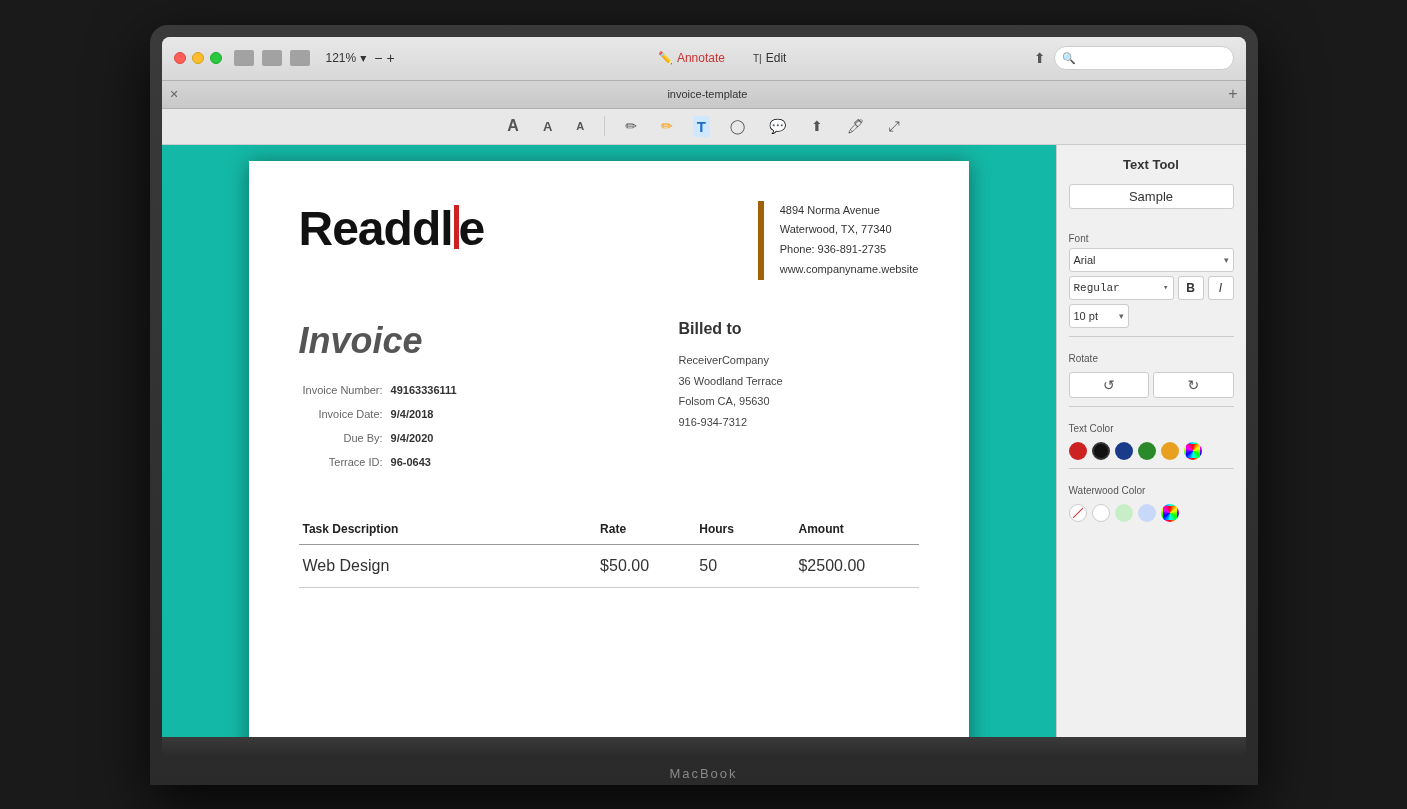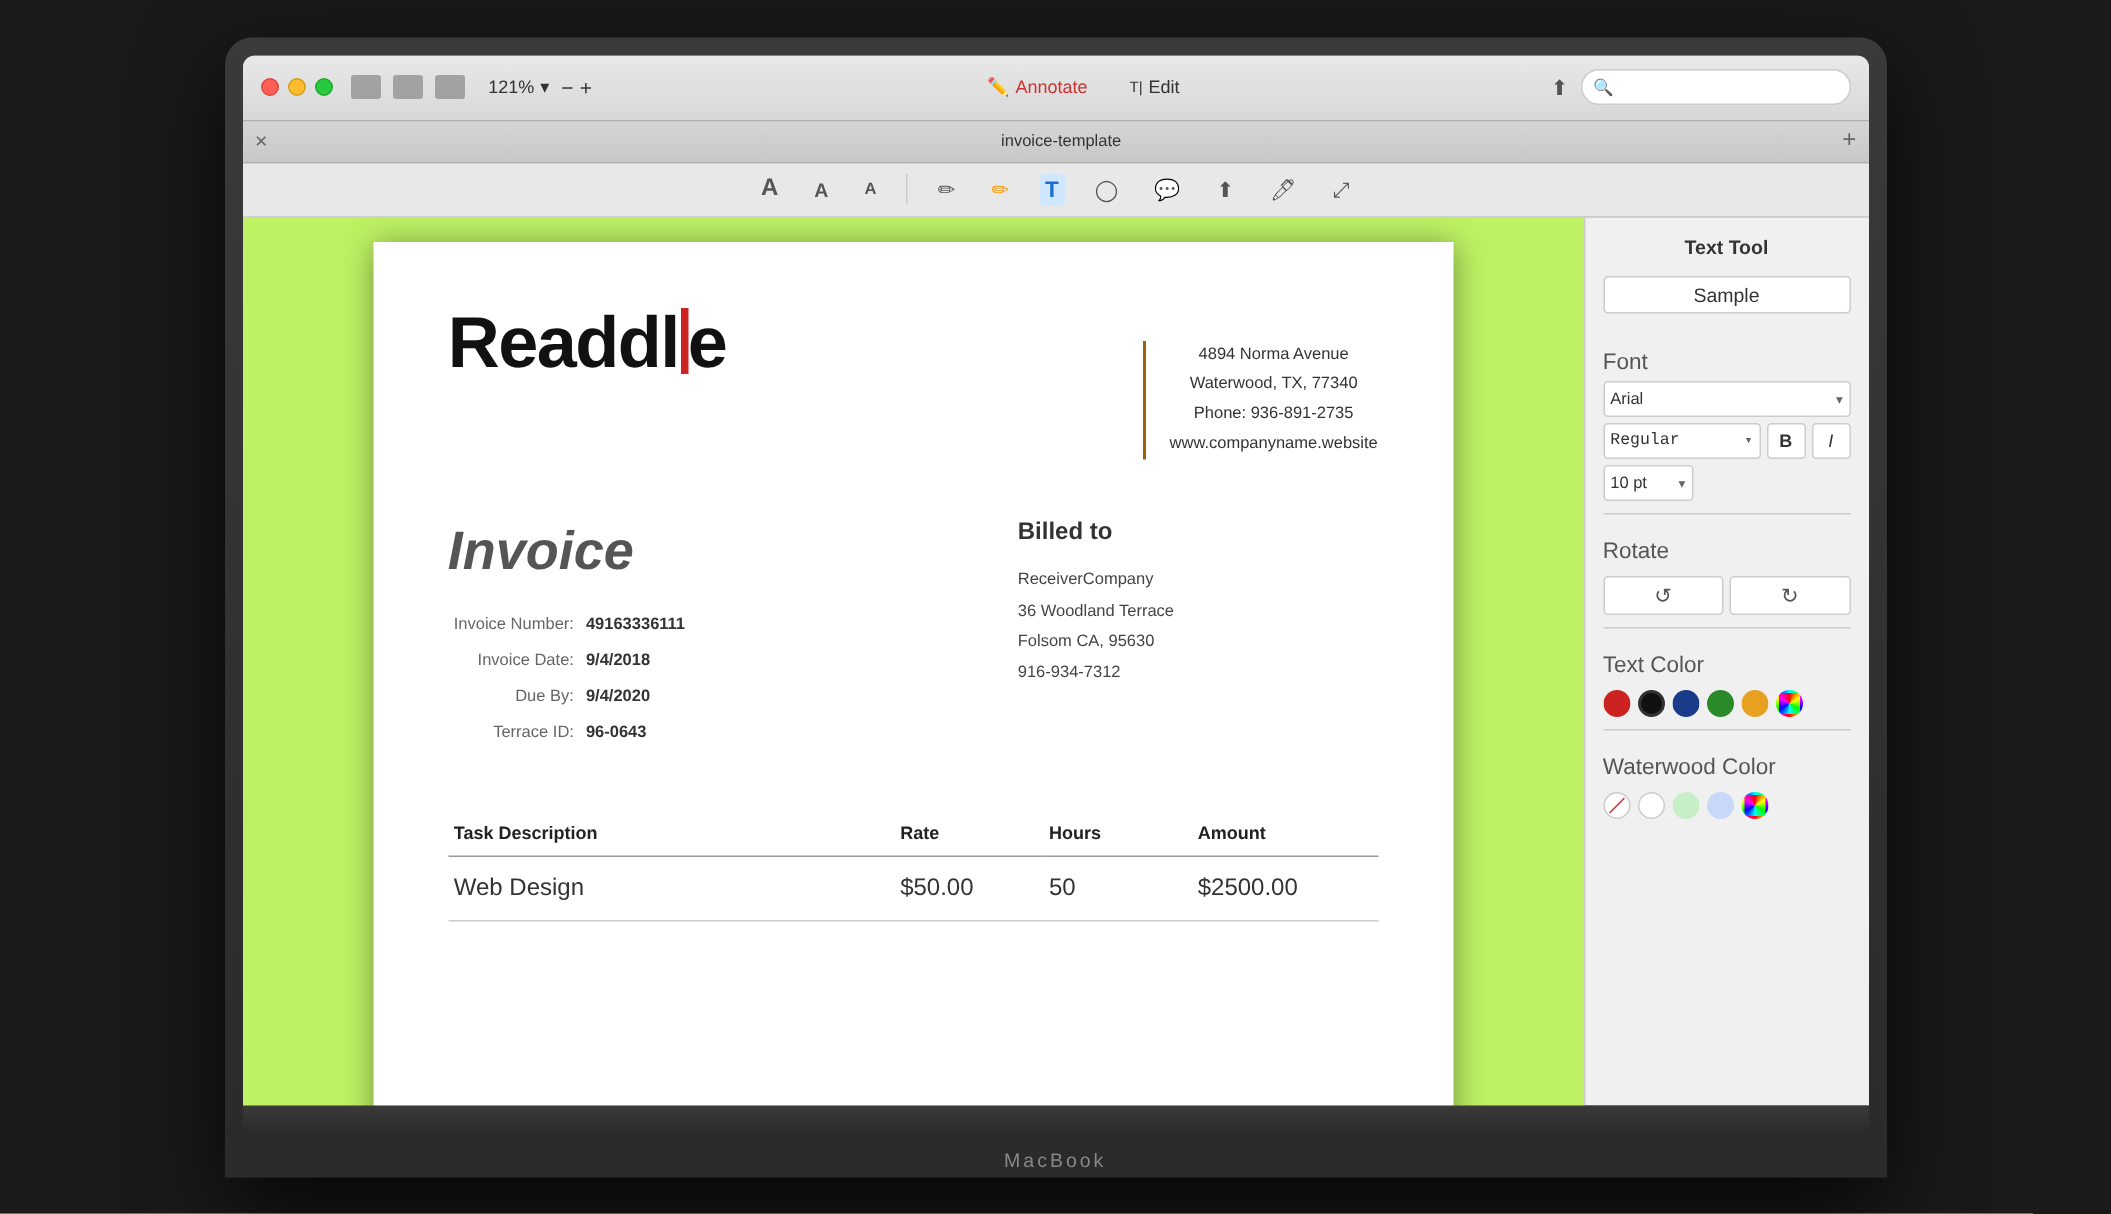--- a/index.html
+++ b/index.html
@@ -193,21 +193,21 @@
     
     .main-area {
       display: flex;
       flex: 1;
       overflow: hidden;
     }
 
     
     .doc-area {
       flex: 1;
-      background: #bef264;
+      background: #14b8a6;
       overflow: auto;
       display: flex;
       justify-content: center;
       padding: 16px;
     }
 
     
     .pdf-page {
       background: #fff;
       width: 720px;
@@ -238,27 +238,26 @@
     .readdle-logo .cursor-bar {
       display: inline-block;
       width: 5px;
       height: 44px;
       background: #cc2222;
       margin-left: 1px;
       margin-bottom: 2px;
     }
 
     .company-address {
-      text-align: center;
+      text-align: left;
       font-size: 11px;
       color: #333;
       line-height: 1.8;
-      border-left: 2px solid #a16207;
+      border-left: 6px solid #a16207;
       padding-left: 16px;
-      margin-top: 26px;
     }
 
     
     .invoice-main {
       display: flex;
       justify-content: space-between;
       margin-bottom: 40px;
     }
 
     .invoice-left {
@@ -377,21 +376,21 @@
       color: #333;
       text-align: center;
       margin-bottom: 16px;
       background: #fff;
       border: 1px solid #ccc;
       border-radius: 3px;
       padding: 4px;
     }
 
     .panel-label {
-      font-size: 15px;
+      font-size: 10px;
       color: #555;
       margin-bottom: 4px;
       margin-top: 8px;
     }
 
     .font-select {
       width: 100%;
       height: 24px;
       border: 1px solid #ccc;
       border-radius: 3px;

